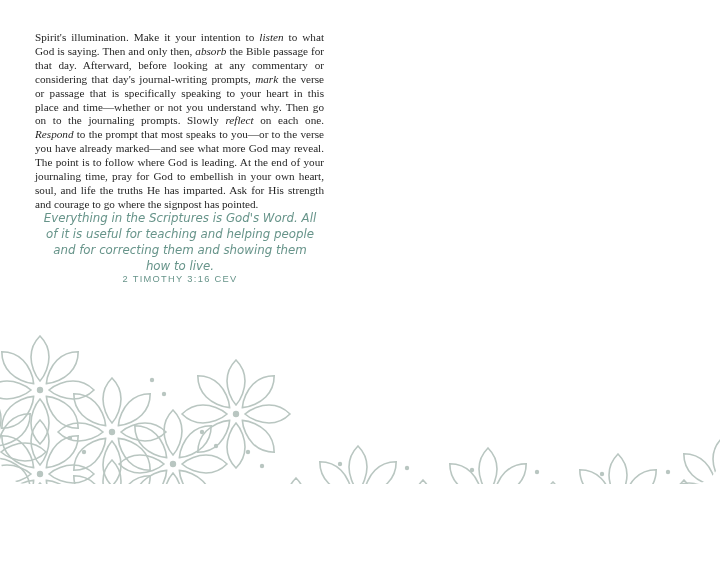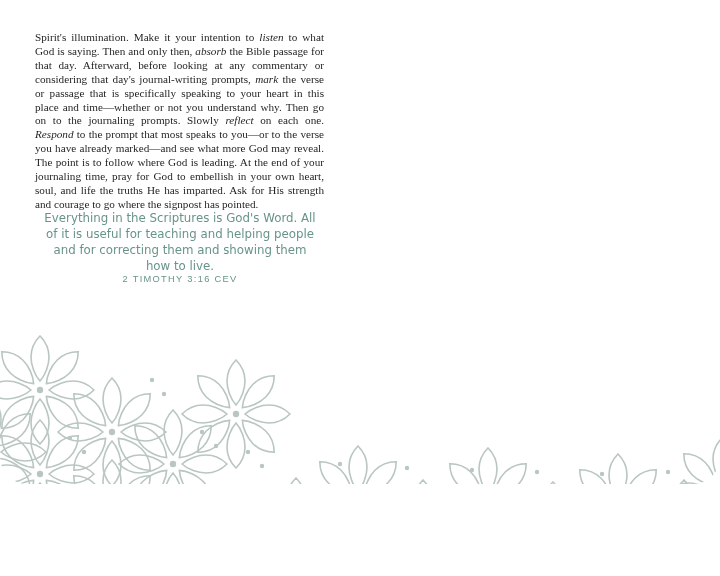--- a/index.html
+++ b/index.html
@@ -35,20 +35,21 @@
     margin:0;
   }
   .left-body { left:35px; top:31px; width:289px; }
   .body-text em, .para em { font-style: italic; }
 
   
   .quote-block { position:absolute; text-align:center; }
   .left-quote  { left:40px; top:210px; width:280px; }
   .quote-text {
     font-family: "DejaVu Sans", sans-serif;
+    font-style: italic;
     color: var(--quote-green, #67948a);
     font-size: 11.8px;
     line-height: 16px;
   }
   .quote-ref {
     margin-top: 0;
     font-family: "Liberation Sans", sans-serif;
     font-style: normal;
     color: var(--quote-green, #67948a);
     font-size: 9.3px;

